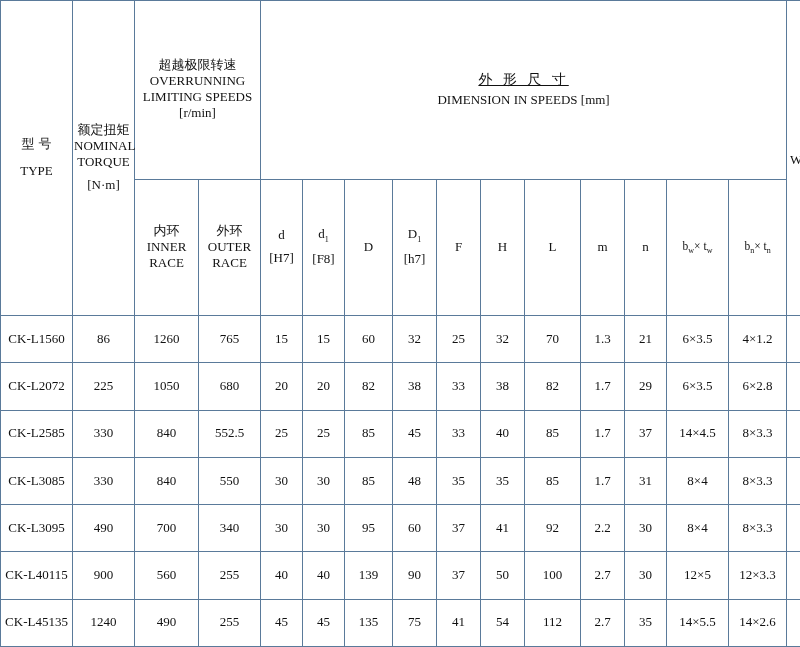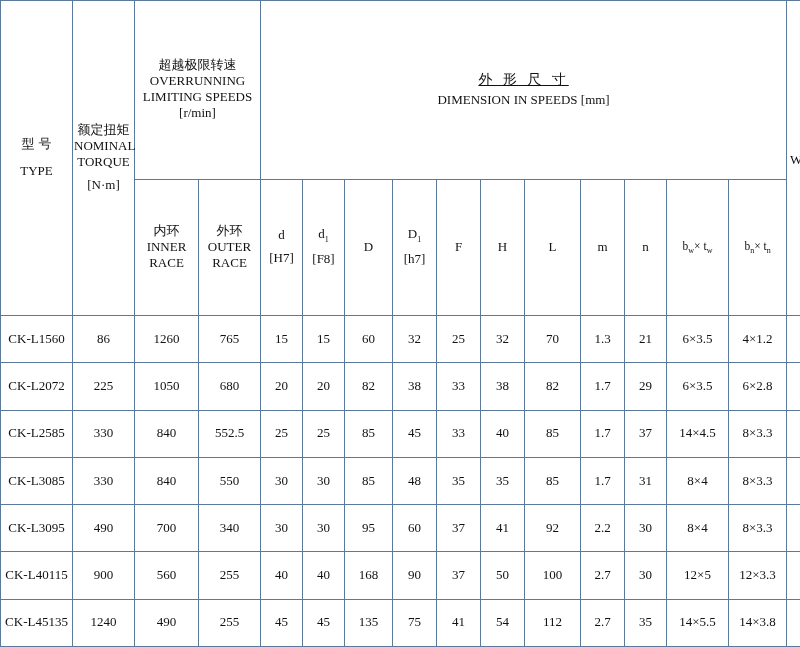--- a/index.html
+++ b/index.html
@@ -298,21 +298,21 @@
     <td class="cell-data">2.50</td>
   </tr>
 
   <tr class="rowalt">
     <td class="cell-data">CK-L40115</td>
     <td class="cell-data">900</td>
     <td class="cell-data">560</td>
     <td class="cell-data">255</td>
     <td class="cell-data">40</td>
     <td class="cell-data">40</td>
-    <td class="cell-data">168</td>
+    <td class="cell-data">139</td>
     <td class="cell-data">90</td>
     <td class="cell-data">37</td>
     <td class="cell-data">50</td>
     <td class="cell-data">100</td>
     <td class="cell-data">2.7</td>
     <td class="cell-data">30</td>
     <td class="cell-small nowrap">12×5</td>
     <td class="cell-small nowrap">12×3.3</td>
     <td class="cell-data">3.60</td>
   </tr>
@@ -325,17 +325,17 @@
     <td class="cell-data">45</td>
     <td class="cell-data">45</td>
     <td class="cell-data">135</td>
     <td class="cell-data">75</td>
     <td class="cell-data">41</td>
     <td class="cell-data">54</td>
     <td class="cell-data">112</td>
     <td class="cell-data">2.7</td>
     <td class="cell-data">35</td>
     <td class="cell-small nowrap">14×5.5</td>
-    <td class="cell-small nowrap">14×3.8</td>
+    <td class="cell-small nowrap">14×2.6</td>
     <td class="cell-data">6.00</td>
   </tr>
 </tbody>
   </table>
 
 </body></html>

